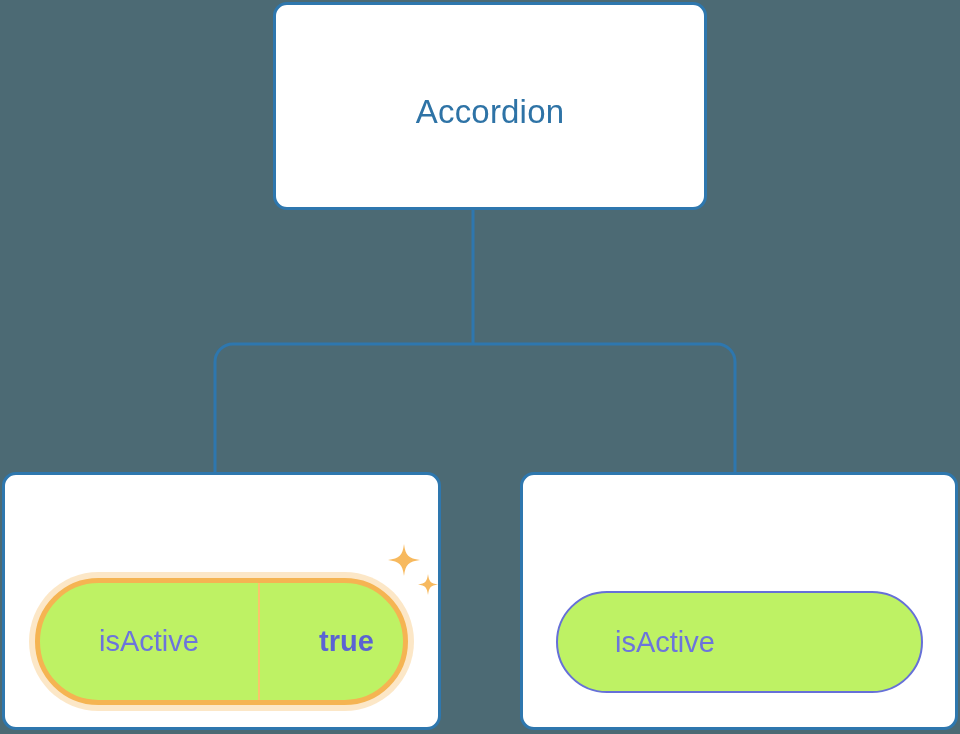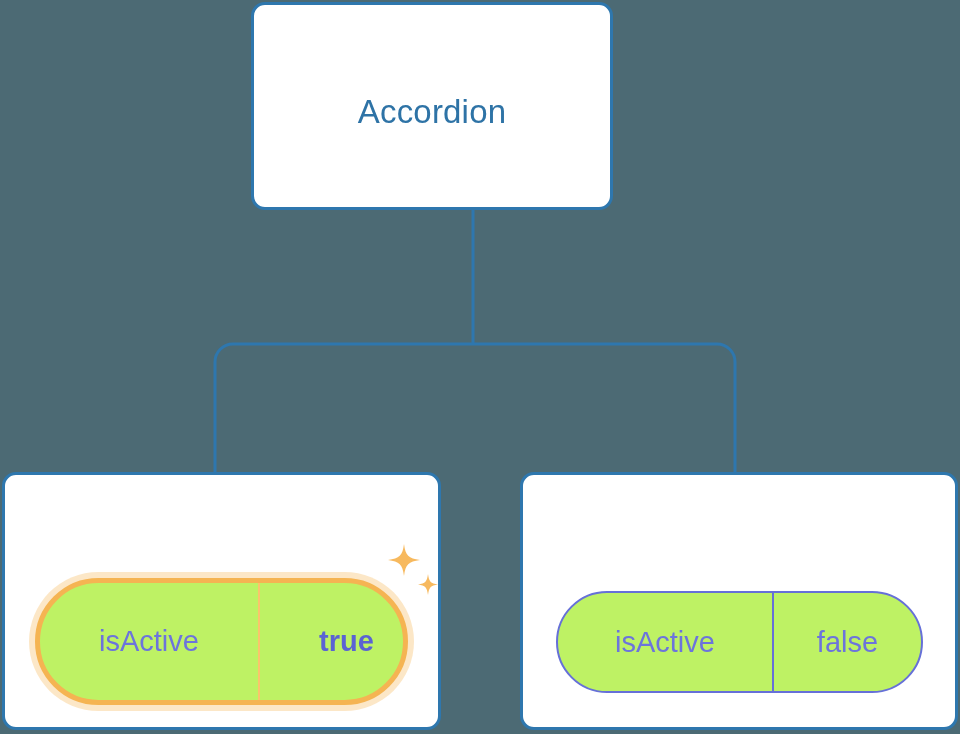--- a/index.html
+++ b/index.html
@@ -42,23 +42,23 @@
     left: 0;
     right: 0;
     text-align: center;
     color: #2e73a6;
     font-weight: 400;
     letter-spacing: 0.2px;
     white-space: nowrap;
   }
 
   #accordion-card {
-    left: 251px;
+    left: 273px;
     top: 2px;
-    width: 362px;
+    width: 434px;
     height: 208px;
   }
   #accordion-card .card-title {
     top: 88px;
     font-size: 33px;
   }
 
   #panel-card-left {
     left: 2px;
     top: 472px;
@@ -184,16 +184,15 @@
     <path d="M26,6 C27.5,17.5 30.5,20.5 42,22 C30.5,23.5 27.5,26.5 26,38 C24.5,26.5 21.5,23.5 10,22 C21.5,20.5 24.5,17.5 26,6 Z" fill="#f7b95e"></path>
     <path d="M50,36 C51,43.5 52.5,45.5 60,46.5 C52.5,47.5 51,49.5 50,57 C49,49.5 47.5,47.5 40,46.5 C47.5,45.5 49,43.5 50,36 Z" fill="#f7b95e"></path>
   </svg>
 
   <div class="card" id="panel-card-right">
     
   </div>
 
   <div class="pill normal" id="pill-right">
     <div class="pill-key">isActive</div>
-    <div class="pill-val">false</div>
   </div>
 
 </div>
 
 </body></html>

